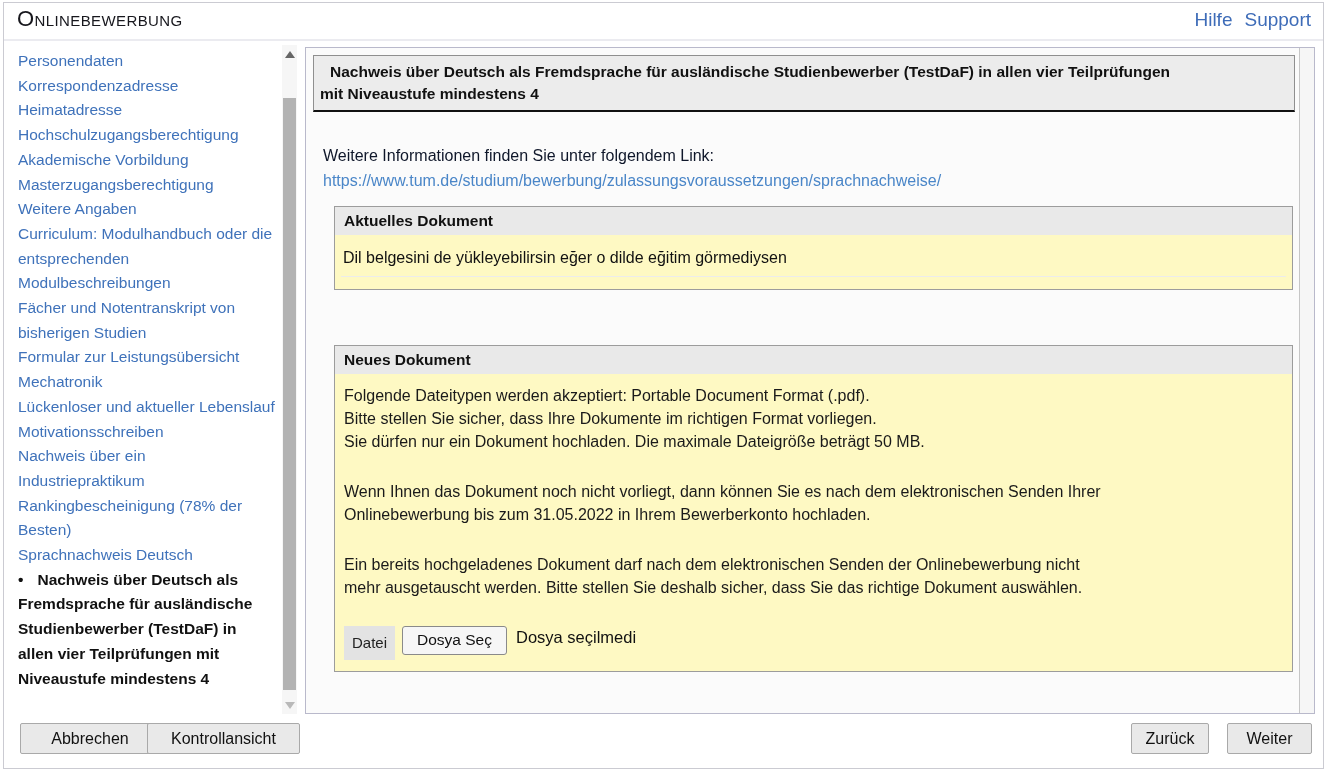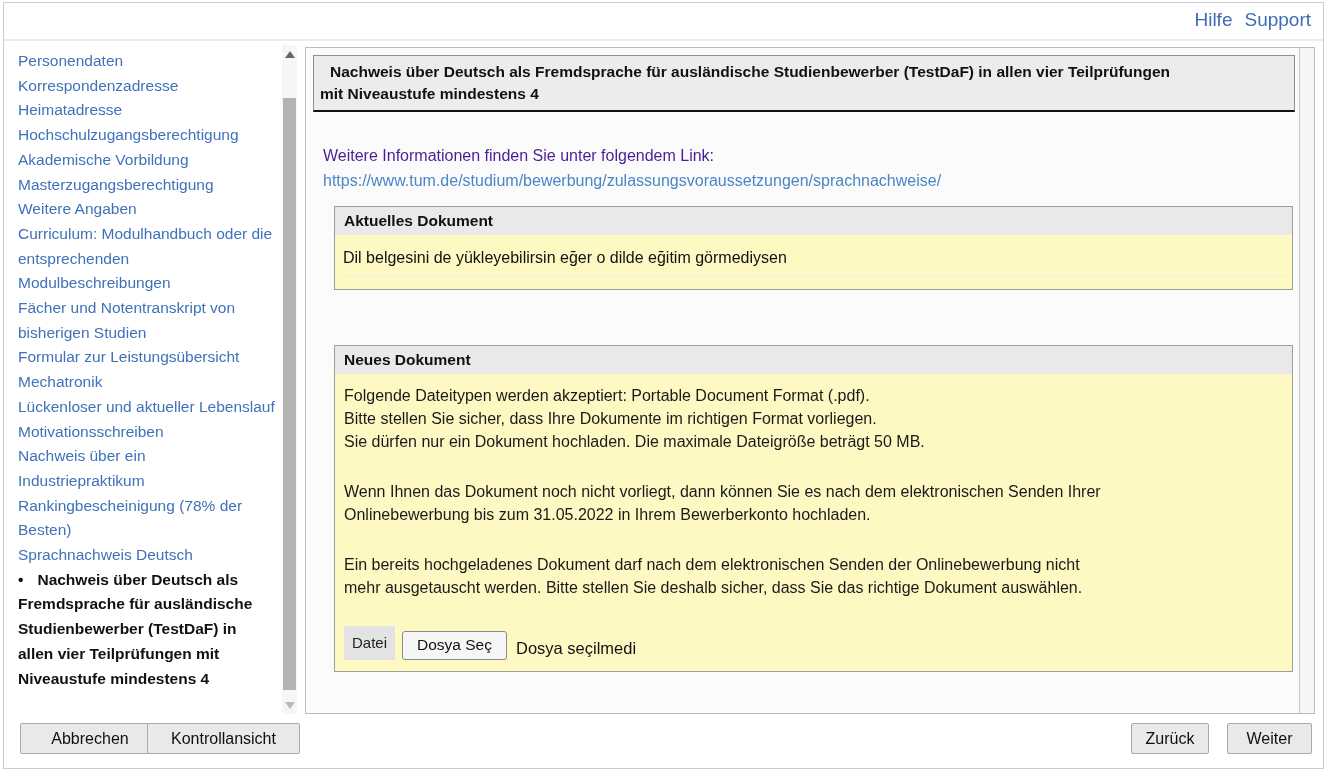--- a/index.html
+++ b/index.html
@@ -45,21 +45,21 @@
   .content-scrollbar{
     position:absolute;right:0;top:0;width:14px;height:100%;
     border-left:1px solid #c6c6c6;background:#f6f6f6;
   }
   .panel-header{
     position:absolute;left:7px;top:7px;width:982px;box-sizing:border-box;
     background:#ececec;border:1px solid #8f8f8f;border-bottom:2px solid #111;
     font-size:15.5px;font-weight:bold;line-height:22px;padding:5px 6px;
     white-space:pre-line;text-indent:10px;color:#111;
   }
-  .info-text{position:absolute;left:17px;top:99px;font-size:16px;color:#4c1d95;}
+  .info-text{position:absolute;left:17px;top:99px;font-size:16px;color:#0f172a;}
   .info-link{position:absolute;left:17px;top:124px;font-size:16px;color:#4a86c8;cursor:pointer;}
   .doc-section{
     position:absolute;left:28px;width:959px;box-sizing:border-box;
     border:1px solid #9c9c9c;background:#fef9c3;
   }
   .sec-current{top:158px;}
   .sec-new{top:297px;height:327px;}
   .section-title{
     background:#e9e9e9;font-size:15.5px;font-weight:bold;color:#111;
     padding:5px 9px;
@@ -73,21 +73,21 @@
   .th.c0{width:160px;}
   .th.c1{width:207px;}
   .th.c2{width:160px;}
   .th.c3{width:286px;}
   .th.c4{flex:1;}
   .note-row{
     font-size:16px;color:#111;padding:6px 2px 9px 2px;border-bottom:1px solid #ececec;
   }
   .sec-body{padding:10px 9px;font-size:16px;line-height:23px;color:#1a1a1a;}
   .sec-body p{margin:0 0 27px 0;white-space:pre-line;}
-  .file-row{display:flex;align-items:flex-end;margin-top:0;}
+  .file-row{display:flex;align-items:flex-start;margin-top:0;}
   .file-label{
     background:#e3e3e3;color:#222;font-size:15px;padding:5px 8px 6px 8px;
   }
   .file-button{
     margin-left:7px;background:#f6f6f6;border:1px solid #8a8a8a;border-radius:3px;
     font-size:15.5px;color:#111;padding:4px 14px 5px 14px;cursor:pointer;
     font-family:"Liberation Sans",sans-serif;
   }
   .file-status{margin-left:9px;font-size:16.5px;color:#111;}
   
@@ -101,20 +101,21 @@
   .btn-kontroll{left:143px;top:720px;width:153px;}
   .btn-zurueck{left:1127px;top:720px;width:78px;}
   .btn-weiter{left:1223px;top:720px;width:85px;}
 </style>
 </head>
 <body>
 
 <div class="frame">
 
   <div class="app-header">
+    <div class="app-title">Onlinebewerbung</div>
     <div class="header-links">
       <span>Hilfe</span><span>Support</span>
     </div>
   </div>
 
   <div class="sidebar">
     <ul>
       <li class="nav-item">Personendaten</li>
       <li class="nav-item">Korrespondenzadresse</li>
       <li class="nav-item">Heimatadresse</li>

